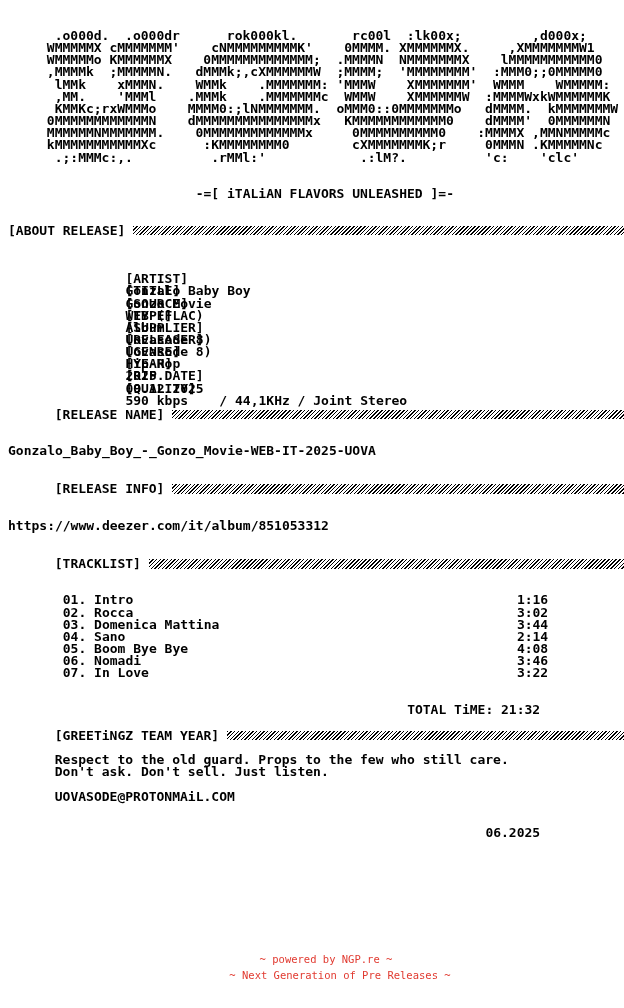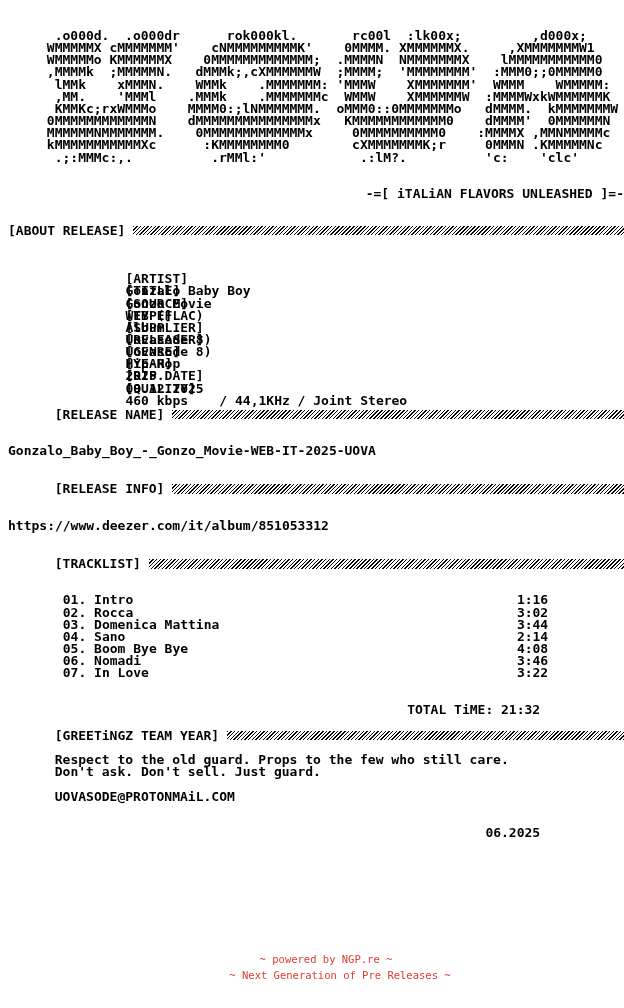--- a/index.html
+++ b/index.html
@@ -15,21 +15,21 @@
   .ln { height: 12.17px; white-space: pre; padding-left: 54.8px; }
   .ln span { white-space: pre; }
 
   
   .g1 { margin-top: 12.17px; }
   .g2 { margin-top: 24.34px; padding-left: 8px; }
   .g4 { margin-top: 26px; }
 
   .art .art-ln { height: 12.17px; white-space: pre; padding-left: 39px; }
 
-  .tagline { padding-left: 195.7px; text-align: right; }
+  .tagline { padding-left: 195.7px; }
 
   .hdr { display: flex; align-items: flex-start; }
   .shade { flex: 1; height: 9.5px; margin-top: 1.2px; margin-left: 7.8px;
            background: repeating-linear-gradient(135deg,
              #000 0, #000 1px, #fff 1px, #fff 2.6px); }
 
   .field-row .f-label { display: inline-block; width: 125.2px; }
 
   .track-row { display: flex; justify-content: space-between; width: 540.2px; }
 
@@ -114,21 +114,21 @@
       </div>
 
 
       <div class="ln field-row">
         <span class="f-label">[RIP.DATE]</span>
         <span class="f-value">09.12.2025</span>
       </div>
 
       <div class="ln field-row">
         <span class="f-label">[QUALITY]</span>
-        <span class="f-value">460 kbps    / 44,1KHz / Joint Stereo</span>
+        <span class="f-value">590 kbps    / 44,1KHz / Joint Stereo</span>
       </div>
     </div>
 
   <div class="ln hdr g4">
     <span>[RELEASE NAME]</span>
     <span class="shade"></span>
   </div>
 
   <div class="ln g2">Gonzalo_Baby_Boy_-_Gonzo_Movie-WEB-IT-2025-UOVA</div>
 
@@ -187,21 +187,21 @@
   </div>
 
   <div class="ln hdr g4">
     <span>[GREETiNGZ TEAM YEAR]</span>
     <span class="shade"></span>
   </div>
 
   <div class="greets g1">
 
   <div class="ln">Respect to the old guard. Props to the few who still care.</div>
-      <div class="ln">Don't ask. Don't sell. Just guard.</div>
+      <div class="ln">Don't ask. Don't sell. Just listen.</div>
     </div>
 
   <div class="ln g1">UOVASODE@PROTONMAiL.COM</div>
 
   <div class="ln right-line g2">06.2025</div>
 
 </div>
 
 <div class="footer" style="color: rgb(225, 58, 48);">
   <div class="f1">~ powered by NGP.re ~</div>

